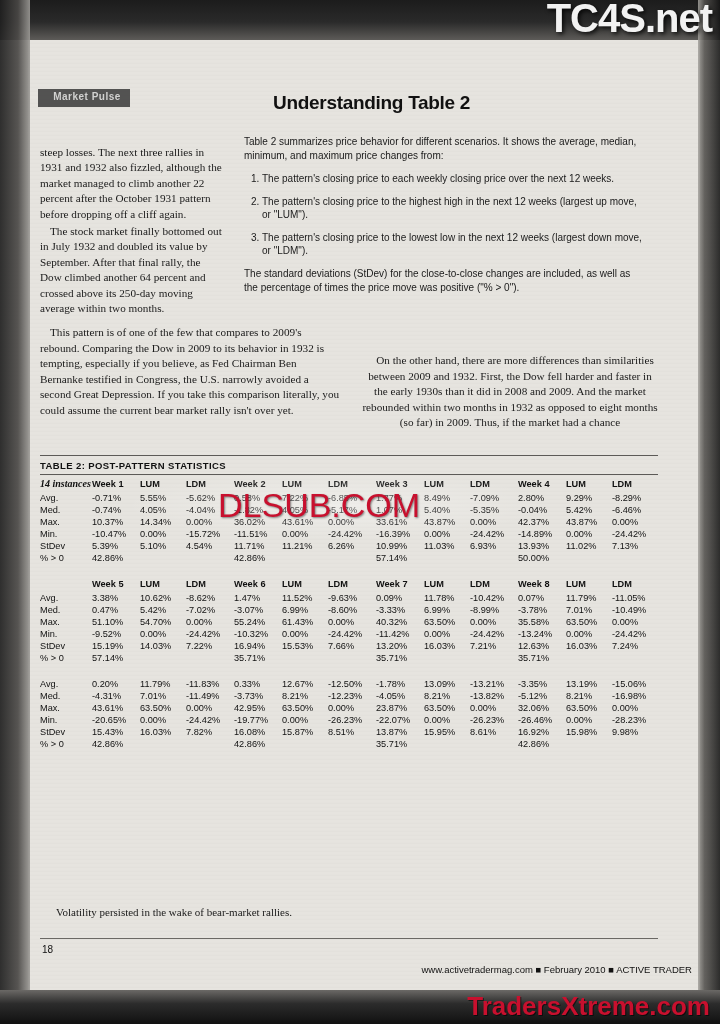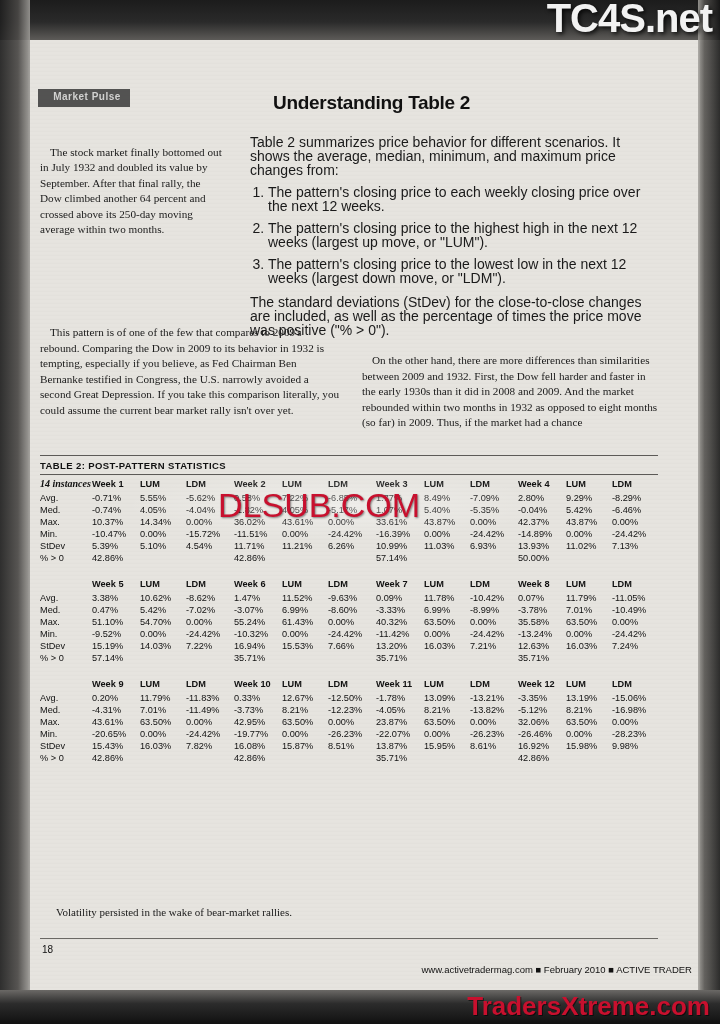--- a/index.html
+++ b/index.html
@@ -138,25 +138,25 @@
     font-size: 11.2px;
     line-height: 15.4px;
     color: #1a1a1a;
     text-align: left;
   }
   .colL p { margin: 0 0 2px 0; text-indent: 0; }
   .colL p.ind { text-indent: 10px; }
 
   .colR {
     position: absolute;
-    left: 250px;
+    left: 244px;
     top: 135px;
     width: 400px;
     font-family: "Liberation Sans", sans-serif;
-    font-size: 14px;
+    font-size: 10px;
     line-height: 14px;
     color: #1a1a1a;
   }
   .colR p { margin: 0 0 9px 0; }
   ol.steps {
     margin: 0 0 8px 0;
     padding-left: 18px;
   }
   ol.steps li {
     margin-bottom: 9px;
@@ -174,20 +174,21 @@
     color: #1a1a1a;
   }
   .lowR {
     position: absolute;
     left: 362px;
     top: 353px;
     width: 296px;
     font-size: 11.2px;
     line-height: 15.6px;
     color: #1a1a1a;
+    text-align: center;
   }
   .lowL p, .lowR p { margin: 0; text-indent: 10px; }
 
   .divider {
     position: absolute;
     left: 40px;
     top: 455px;
     width: 618px;
     height: 1px;
     background: #5c5a57;
@@ -306,20 +307,21 @@
   <div class="bottomdark"></div>
 
   <div class="wm-top">TC4S.net</div>
   <div class="wm-center">DLSUB.COM</div>
   <div class="wm-bottom">TradersXtreme.com</div>
 
   <div class="pulse">Market Pulse</div>
   <div class="headline">Understanding Table 2</div>
 
   <div class="colL">
+    <p>steep losses. The next three rallies in 1931 and 1932 also fizzled, although the market managed to climb another 22 percent after the October 1931 pattern before dropping off a cliff again.</p>
     <p class="ind">The stock market finally bottomed out in July 1932 and doubled its value by September. After that final rally, the Dow climbed another 64 percent and crossed above its 250-day moving average within two months.</p>
   </div>
 
   <div class="colR">
     <p>Table 2 summarizes price behavior for different scenarios. It shows the average, median, minimum, and maximum price changes from:</p>
     <ol class="steps">
       <li>The pattern's closing price to each weekly closing price over the next 12 weeks.</li>
       <li>The pattern's closing price to the highest high in the next 12 weeks (largest up move, or "LUM").</li>
       <li>The pattern's closing price to the lowest low in the next 12 weeks (largest down move, or "LDM").</li>
     </ol>
@@ -605,35 +607,20 @@
             <col class="cL">
             <col class="cD">
           <col class="cW">
             <col class="cL">
             <col class="cD">
           <col class="cW">
             <col class="cL">
             <col class="cD">
         </colgroup>
         <tbody>
-            <tr>
-          <th></th>
-          <th>Week 9</th>
-          <th>LUM</th>
-          <th>LDM</th>
-          <th>Week 10</th>
-          <th>LUM</th>
-          <th>LDM</th>
-          <th>Week 11</th>
-          <th>LUM</th>
-          <th>LDM</th>
-          <th>Week 12</th>
-          <th>LUM</th>
-          <th>LDM</th>
-        </tr>
         <tr>
           <td class="rowlbl">Avg.</td>
           <td>0.20%</td>
           <td>11.79%</td>
           <td>-11.83%</td>
           <td>0.33%</td>
           <td>12.67%</td>
           <td>-12.50%</td>
           <td>-1.78%</td>
           <td>13.09%</td>

